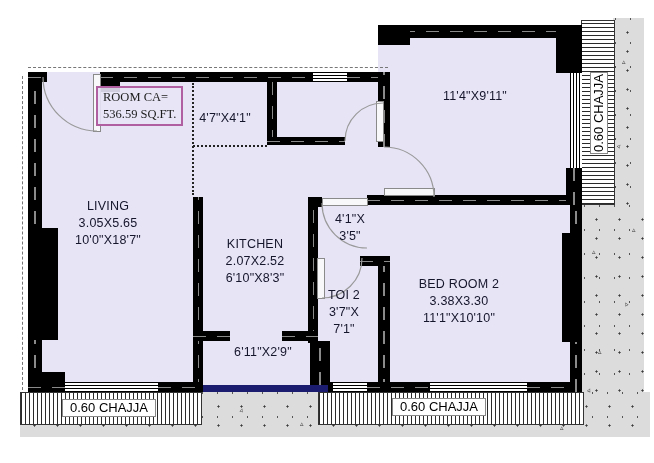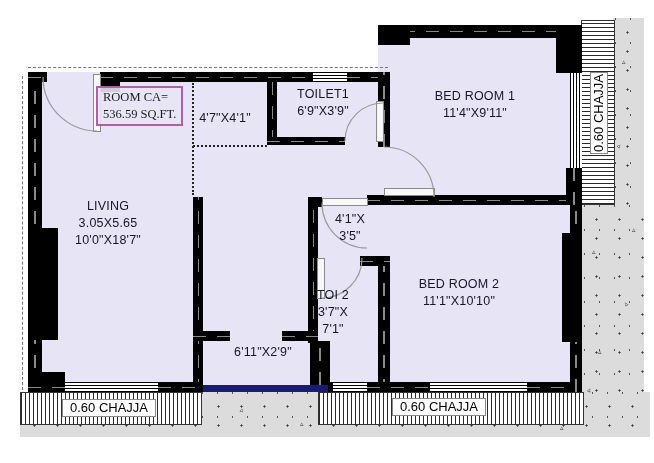--- a/index.html
+++ b/index.html
@@ -129,33 +129,34 @@
   <div class="rera" style="left:96px;top:86px">
     <div>ROOM CA=</div>
     <div>536.59 SQ.FT.</div>
   </div>
 
   <div class="lbl" style="left:48px;top:198px;width:120px">
     <div>LIVING</div>
     <div>3.05X5.65</div>
     <div>10'0"X18'7"</div>
   </div>
-  <div class="lbl" style="left:273px;top:86px;width:100px">
-    <div>TOILET1</div>
-    <div>6'9"X3'9"</div>
+  <div class="lbl" style="left:194px;top:236px;width:122px">
+    <div>KITCHEN</div>
+    <div>2.07X2.52</div>
+    <div>6'10"X8'3"</div>
   </div>
   <div class="lbl" style="left:400px;top:88px;width:150px">
-    <div>BED ROOM 1</div>
     <div>11'4"X9'11"</div>
   </div>
   <div class="lbl" style="left:384px;top:276px;width:150px">
     <div>BED ROOM 2</div>
+    <div>3.38X3.30</div>
     <div>11'1"X10'10"</div>
   </div>
-  <div class="lbl" style="left:301px;top:287px;width:64px">
+  <div class="lbl" style="left:312px;top:287px;width:64px">
     <div>TOI 2</div>
     <div>3'7"X</div>
     <div>7'1"</div>
   </div>
   <div class="lbl" style="left:202px;top:344px;width:122px">
     <div>6'11"X2'9"</div>
   </div>
   <div class="lbl" style="left:183px;top:110px;width:84px">
     <div>4'7"X4'1"</div>
   </div>

